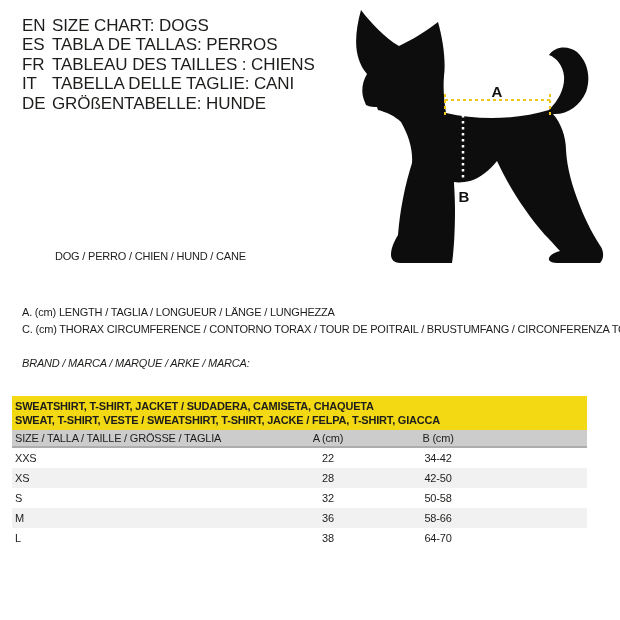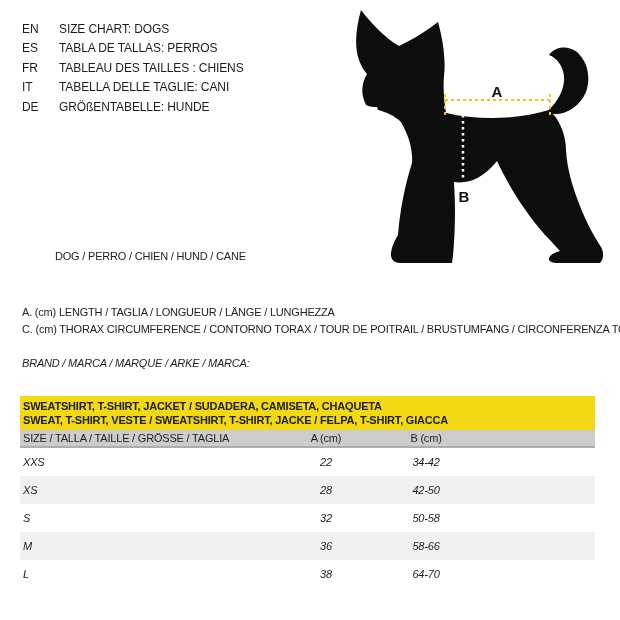--- a/index.html
+++ b/index.html
@@ -2,38 +2,38 @@
 <html style="--banner-bg: #F3D914; --header-bg: #CCCCCC; --alt-row-bg: #F1F1F1;"><head>
 <meta charset="utf-8">
 <style>
   html,body{margin:0;padding:0;background:#fff;}
   .sheet{
     position:relative;width:620px;height:620px;background:#fff;overflow:hidden;
     font-family:"Liberation Sans",sans-serif;color:#1d1d1b;
   }
   
   .lang-list{position:absolute;left:22px;top:16px;}
-  .lang-row{display:flex;height:19.5px;align-items:flex-end;font-size:12px;letter-spacing:-0.1px;gap:7px;}
+  .lang-row{display:flex;height:19.5px;align-items:flex-end;font-size:17px;letter-spacing:-0.1px;}
   .lang-code{width:30px;flex:0 0 30px;}
   .lang-label{white-space:nowrap;}
   
   .dog-figure{position:absolute;left:350px;top:0;width:266px;height:266px;}
   
   .caption{position:absolute;left:22px;white-space:nowrap;font-size:11px;letter-spacing:-0.2px;}
   .caption-animal{top:250px;padding-left:33px;}
   .caption-measure-a{top:306px;}
   .caption-measure-c{top:323px;}
   .caption-brand{top:357px;font-style:italic;}
   
-  .size-table{position:absolute;left:20px;top:396px;width:575px;}
+  .size-table{position:absolute;left:12px;top:396px;width:575px;}
   .banner{background:var(--banner-bg,#F3D914);padding:3px 0 3px 3px;}
   .banner-line{font-size:11px;font-weight:bold;line-height:14px;white-space:nowrap;letter-spacing:-0.2px;}
-  .grid-row{display:grid;grid-template-columns:266px 80px 120px 1fr;align-items:center;}
+  .grid-row{display:grid;grid-template-columns:266px 80px 120px 1fr;align-items:center;gap:10px;}
   .thead{background:var(--header-bg,#CCCCCC);height:16px;border-bottom:2px solid #ADADAD;}
-  .trow{height:28px;font-style:italic;}
+  .trow{height:20px;}
   .trow:nth-child(even){background:var(--alt-row-bg,#F1F1F1);}
   .cell{font-size:11px;letter-spacing:-0.2px;white-space:nowrap;}
   .cell.size{padding-left:3px;}
   .cell.num{text-align:center;}
 </style>
 </head>
 <body>
 
 <div class="sheet">
 

